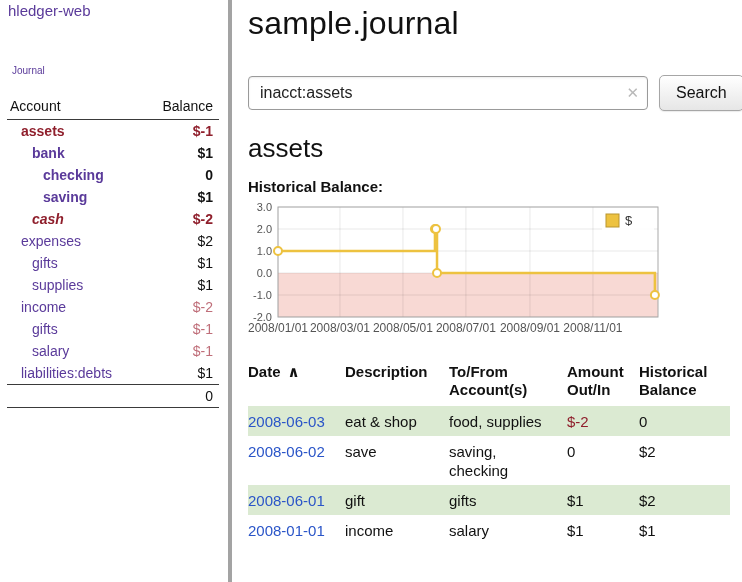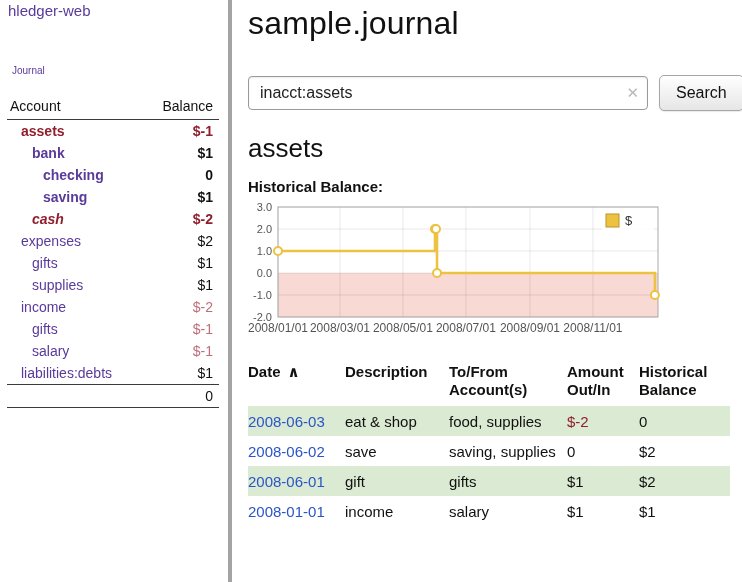--- a/index.html
+++ b/index.html
@@ -218,21 +218,21 @@
           <tr>
             <td><a href="#" class="date-link">2008-06-03</a></td>
             <td>eat &amp; shop</td>
             <td>food, supplies</td>
             <td class="r neg-strong">$-2</td>
             <td class="r">0</td>
           </tr>
           <tr>
             <td><a href="#" class="date-link">2008-06-02</a></td>
             <td>save</td>
-            <td>saving, supplies</td>
+            <td>saving, checking</td>
             <td class="r">0</td>
             <td class="r">$2</td>
           </tr>
           <tr>
             <td><a href="#" class="date-link">2008-06-01</a></td>
             <td>gift</td>
             <td>gifts</td>
             <td class="r">$1</td>
             <td class="r">$2</td>
           </tr>

